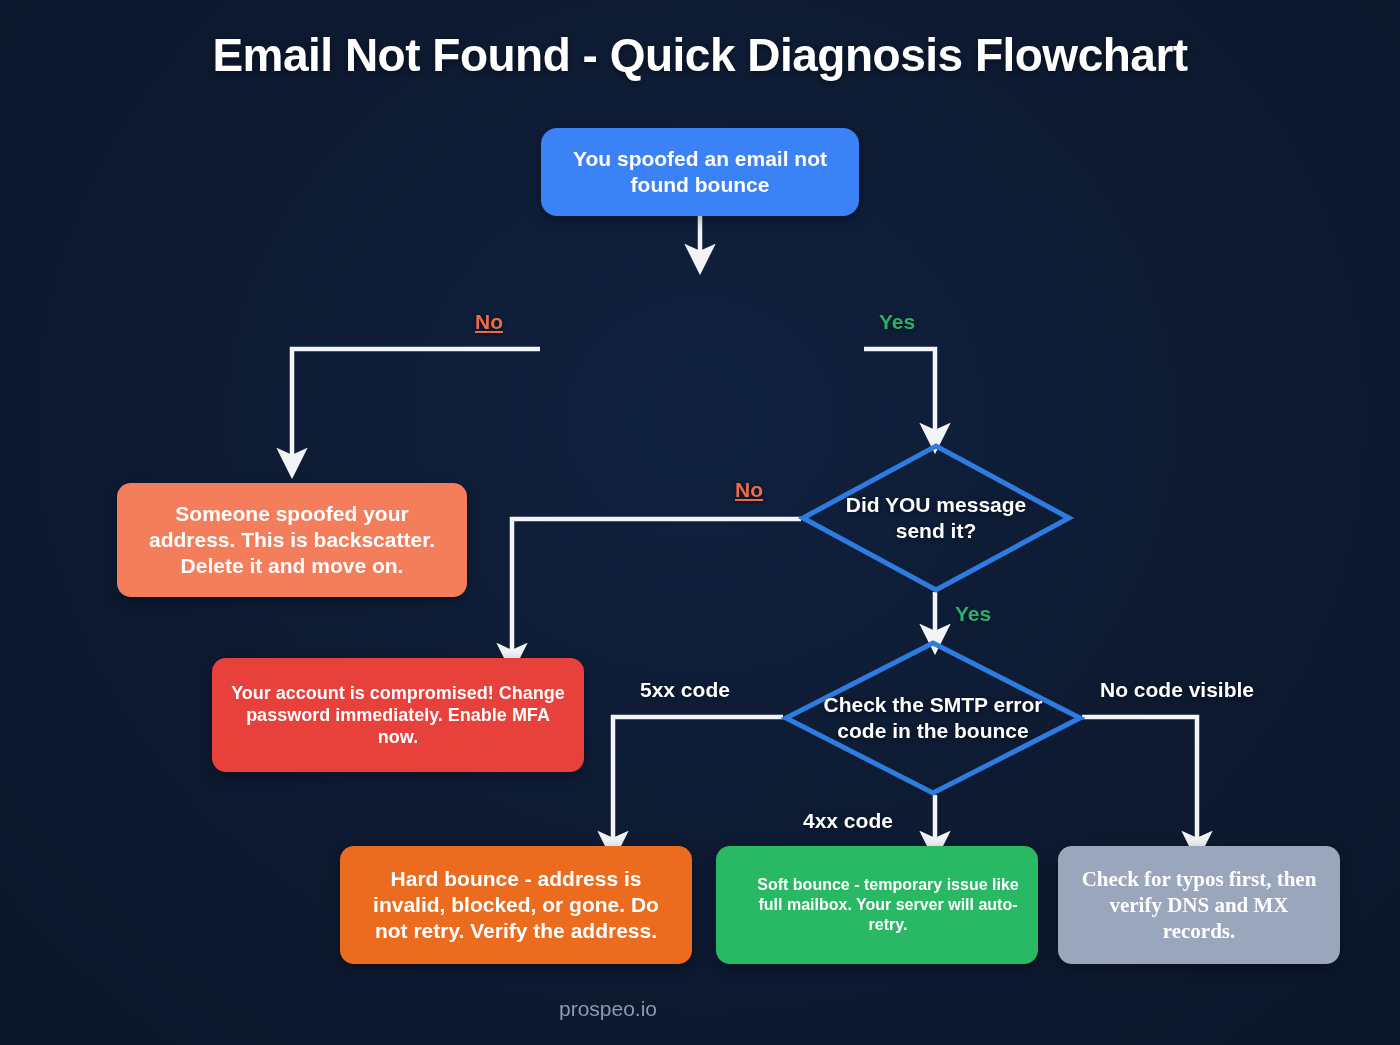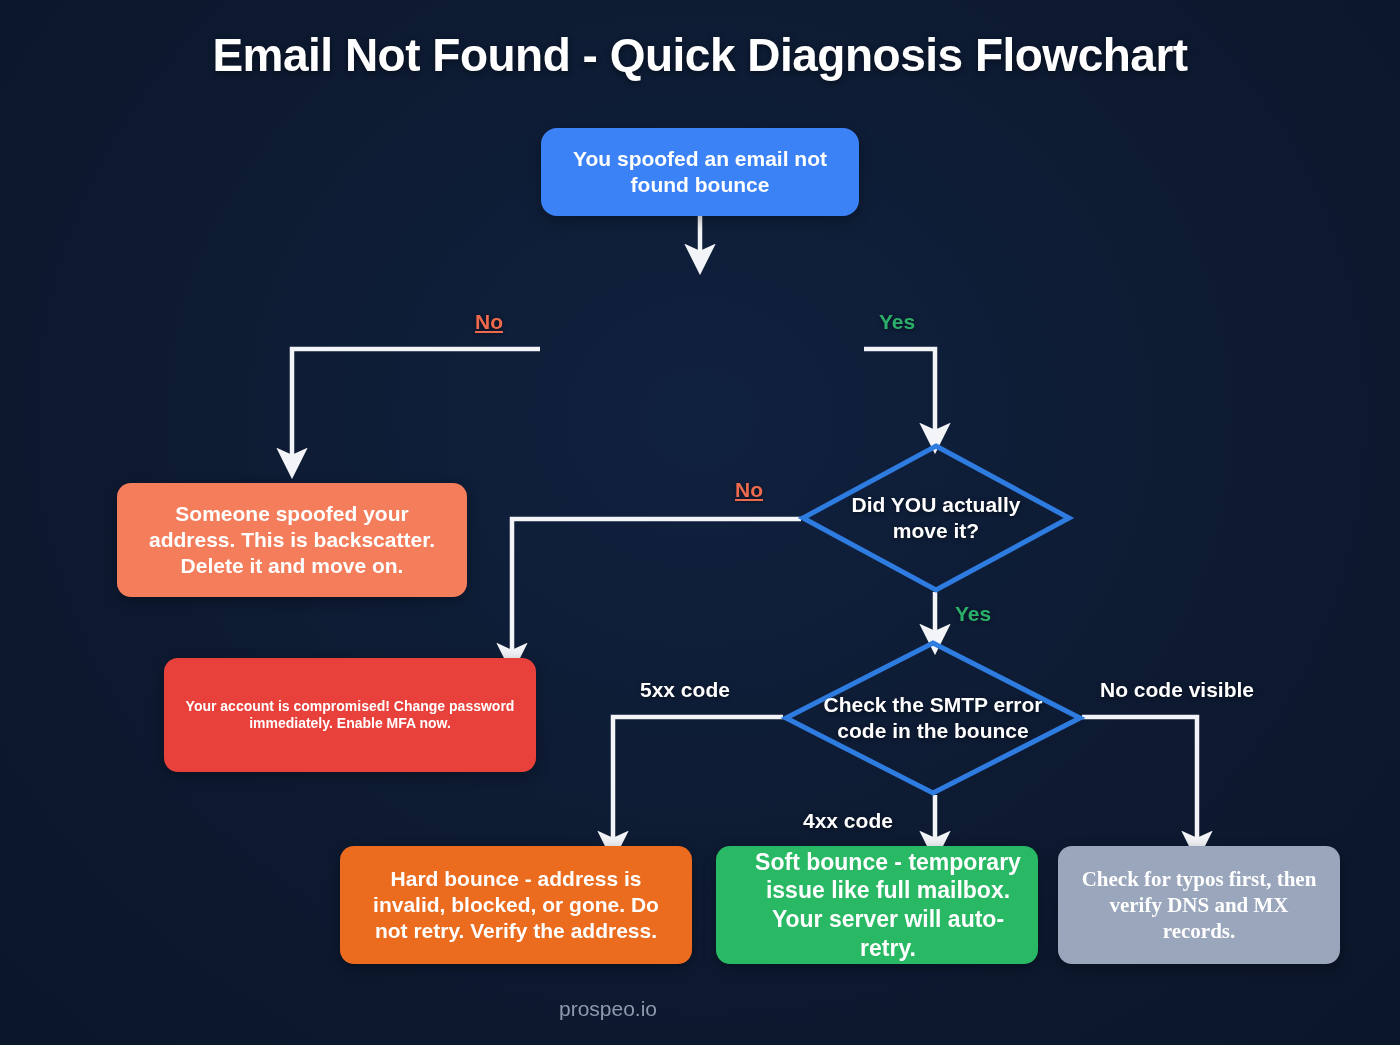--- a/index.html
+++ b/index.html
@@ -54,23 +54,23 @@
     text-align: center;
     color: #ffffff;
     font-weight: bold;
     line-height: 1.24;
     border-radius: 14px;
     padding: 10px 14px;
     box-shadow: 0 4px 14px rgba(0,0,0,0.32);
   }
   .node.start   { background: #3b82f6; font-size: 21px; border-radius: 16px; }
   .node.salmon  { background: #f47e5c; font-size: 21px; }
-  .node.red     { background: #e8413c; font-size: 14px; }
+  .node.red     { background: #e8413c; font-size: 18px; margin-left: 48px; }
   .node.orange  { background: #ec6c1f; font-size: 21px; }
-  .node.green   { background: #29b864; font-size: 23px; padding-left: 36px; }
+  .node.green   { background: #29b864; font-size: 16px; padding-left: 36px; }
   .node.slate   { background: #9aa6bb; font-size: 21px; }
 
   .diamond-wrap {
     position: absolute;
   }
   .diamond-wrap svg {
     position: absolute;
     left: 0;
     top: 0;
     overflow: visible;
@@ -145,21 +145,21 @@
   <div class="edge-label yes" style="left:879px; top:310px;">Yes</div>
 
   <div class="node salmon" style="left:117px; top:463px; width:350px; height:114px;margin-top:20px;">
     <span>Someone spoofed your address. This is backscatter. Delete it and move on.</span>
   </div>
 
   <div class="diamond-wrap" style="left:800px; top:443px; width:272px; height:150px;">
     <svg width="272" height="150" viewBox="0 0 272 150">
       <polygon points="136,3 269,75 136,147 3,75" fill="none" stroke="#2f7ce0" stroke-width="5"></polygon>
     </svg>
-    <div class="diamond-label" style="padding:0 30px;">Did YOU actually move it?</div>
+    <div class="diamond-label" style="padding:0 30px;">Did YOU message send it?</div>
   </div>
   <div class="edge-label no" style="left:735px; top:478px;">No</div>
   <div class="edge-label yes" style="left:955px; top:602px;">Yes</div>
 
   <div class="node red" style="left:164px; top:658px; width:372px; height:114px;">
     <span>Your account is compromised! Change password immediately. Enable MFA now.</span>
   </div>
 
   <div class="diamond-wrap" style="left:783px; top:640px; width:300px; height:156px;">
     <svg width="300" height="156" viewBox="0 0 300 156">

